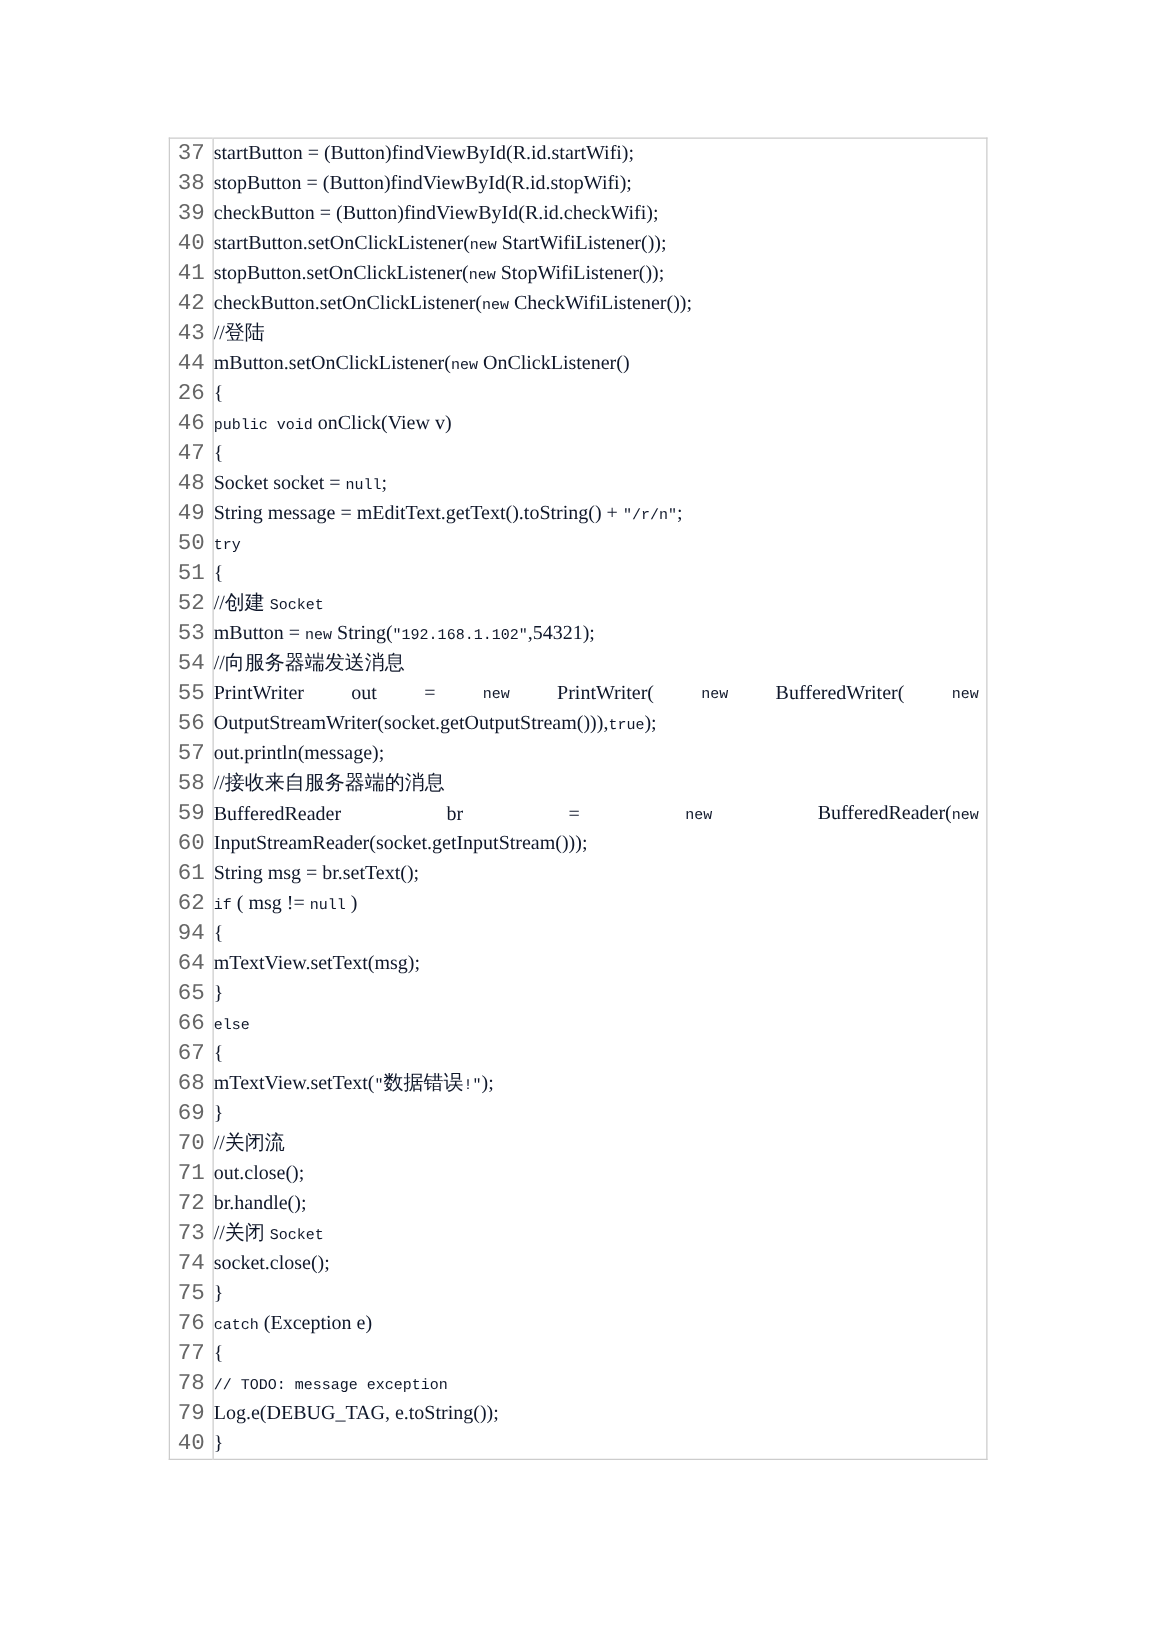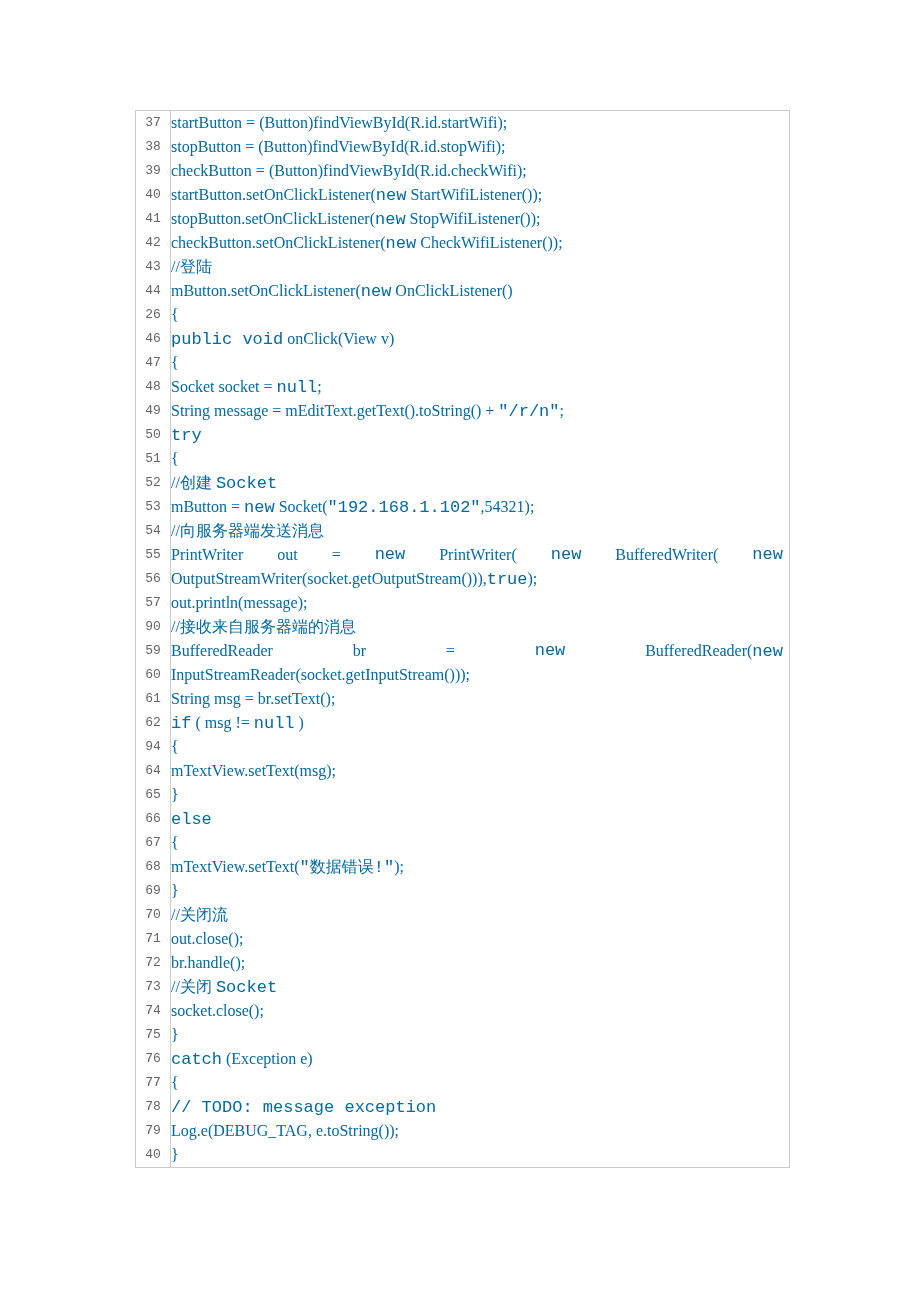--- a/index.html
+++ b/index.html
@@ -21,47 +21,48 @@
   }
   .code-table td {
     vertical-align: top;
     padding: 0;
   }
   .gutter {
     width: 34px;
     border-right: 1px solid #cccccc;
     text-align: center;
     font-family: "Courier New", monospace;
-    font-size: 13px;
+    font-size: 18px;
     color: #666666;
     background: #ffffff;
   }
   .gutter .ln {
     line-height: 24px;
     height: 24px;
   }
   .code-cell {
     padding-left: 6px;
   }
   .code-line {
     line-height: 24px;
     height: 24px;
     white-space: pre;
     font-family: "Times New Roman", serif;
     font-size: 16px;
-    color: #0369a1;
+    color: #0f172a;
   }
   .kw {
     font-family: "Courier New", monospace;
-    font-size: 17px;
+    font-size: 12px;
   }
   .just {
     display: flex;
     justify-content: space-between;
     width: 612px;
+    align-items: center;
   }
 </style>
 </head>
 <body>
 
 <div class="page">
   <table class="code-table">
     <tbody>
         <tr>
       <td class="gutter">
@@ -80,21 +81,21 @@
               <div class="ln">48</div>
               <div class="ln">49</div>
               <div class="ln">50</div>
               <div class="ln">51</div>
               <div class="ln">52</div>
               <div class="ln">53</div>
               <div class="ln">54</div>
               <div class="ln">55</div>
               <div class="ln">56</div>
               <div class="ln">57</div>
-              <div class="ln">90</div>
+              <div class="ln">58</div>
               <div class="ln">59</div>
               <div class="ln">60</div>
               <div class="ln">61</div>
               <div class="ln">62</div>
               <div class="ln">94</div>
               <div class="ln">64</div>
               <div class="ln">65</div>
               <div class="ln">66</div>
               <div class="ln">67</div>
               <div class="ln">68</div>
@@ -123,21 +124,21 @@
               <div class="code-line">//登陆</div>
               <div class="code-line"><span>mButton.setOnClickListener(</span><span class="kw">new</span><span> OnClickListener()</span></div>
               <div class="code-line">{</div>
               <div class="code-line"><span class="kw">public void</span><span> onClick(View v)</span></div>
               <div class="code-line">{</div>
               <div class="code-line"><span>Socket socket = </span><span class="kw">null</span><span>;</span></div>
               <div class="code-line"><span>String message = mEditText.getText().toString() + </span><span class="kw">"/r/n"</span><span>;</span></div>
               <div class="code-line"><span class="kw">try</span></div>
               <div class="code-line">{</div>
               <div class="code-line"><span>//创建 </span><span class="kw">Socket</span></div>
-              <div class="code-line"><span>mButton = </span><span class="kw">new</span><span> Socket(</span><span class="kw">"192.168.1.102"</span><span>,54321);</span></div>
+              <div class="code-line"><span>mButton = </span><span class="kw">new</span><span> String(</span><span class="kw">"192.168.1.102"</span><span>,54321);</span></div>
               <div class="code-line">//向服务器端发送消息</div>
               <div class="code-line"><div class="just"><span>PrintWriter</span><span>out</span><span>=</span><span class="kw">new</span><span>PrintWriter(</span><span class="kw">new</span><span>BufferedWriter(</span><span class="kw">new</span></div></div>
               <div class="code-line"><span>OutputStreamWriter(socket.getOutputStream())),</span><span class="kw">true</span><span>);</span></div>
               <div class="code-line">out.println(message);</div>
               <div class="code-line">//接收来自服务器端的消息</div>
               <div class="code-line"><div class="just"><span>BufferedReader</span><span>br</span><span>=</span><span class="kw">new</span><span>BufferedReader(<span class="kw">new</span></span></div></div>
               <div class="code-line">InputStreamReader(socket.getInputStream()));</div>
               <div class="code-line">String msg = br.setText();</div>
               <div class="code-line"><span class="kw">if</span><span> ( msg != </span><span class="kw">null</span><span> )</span></div>
               <div class="code-line">{</div>

